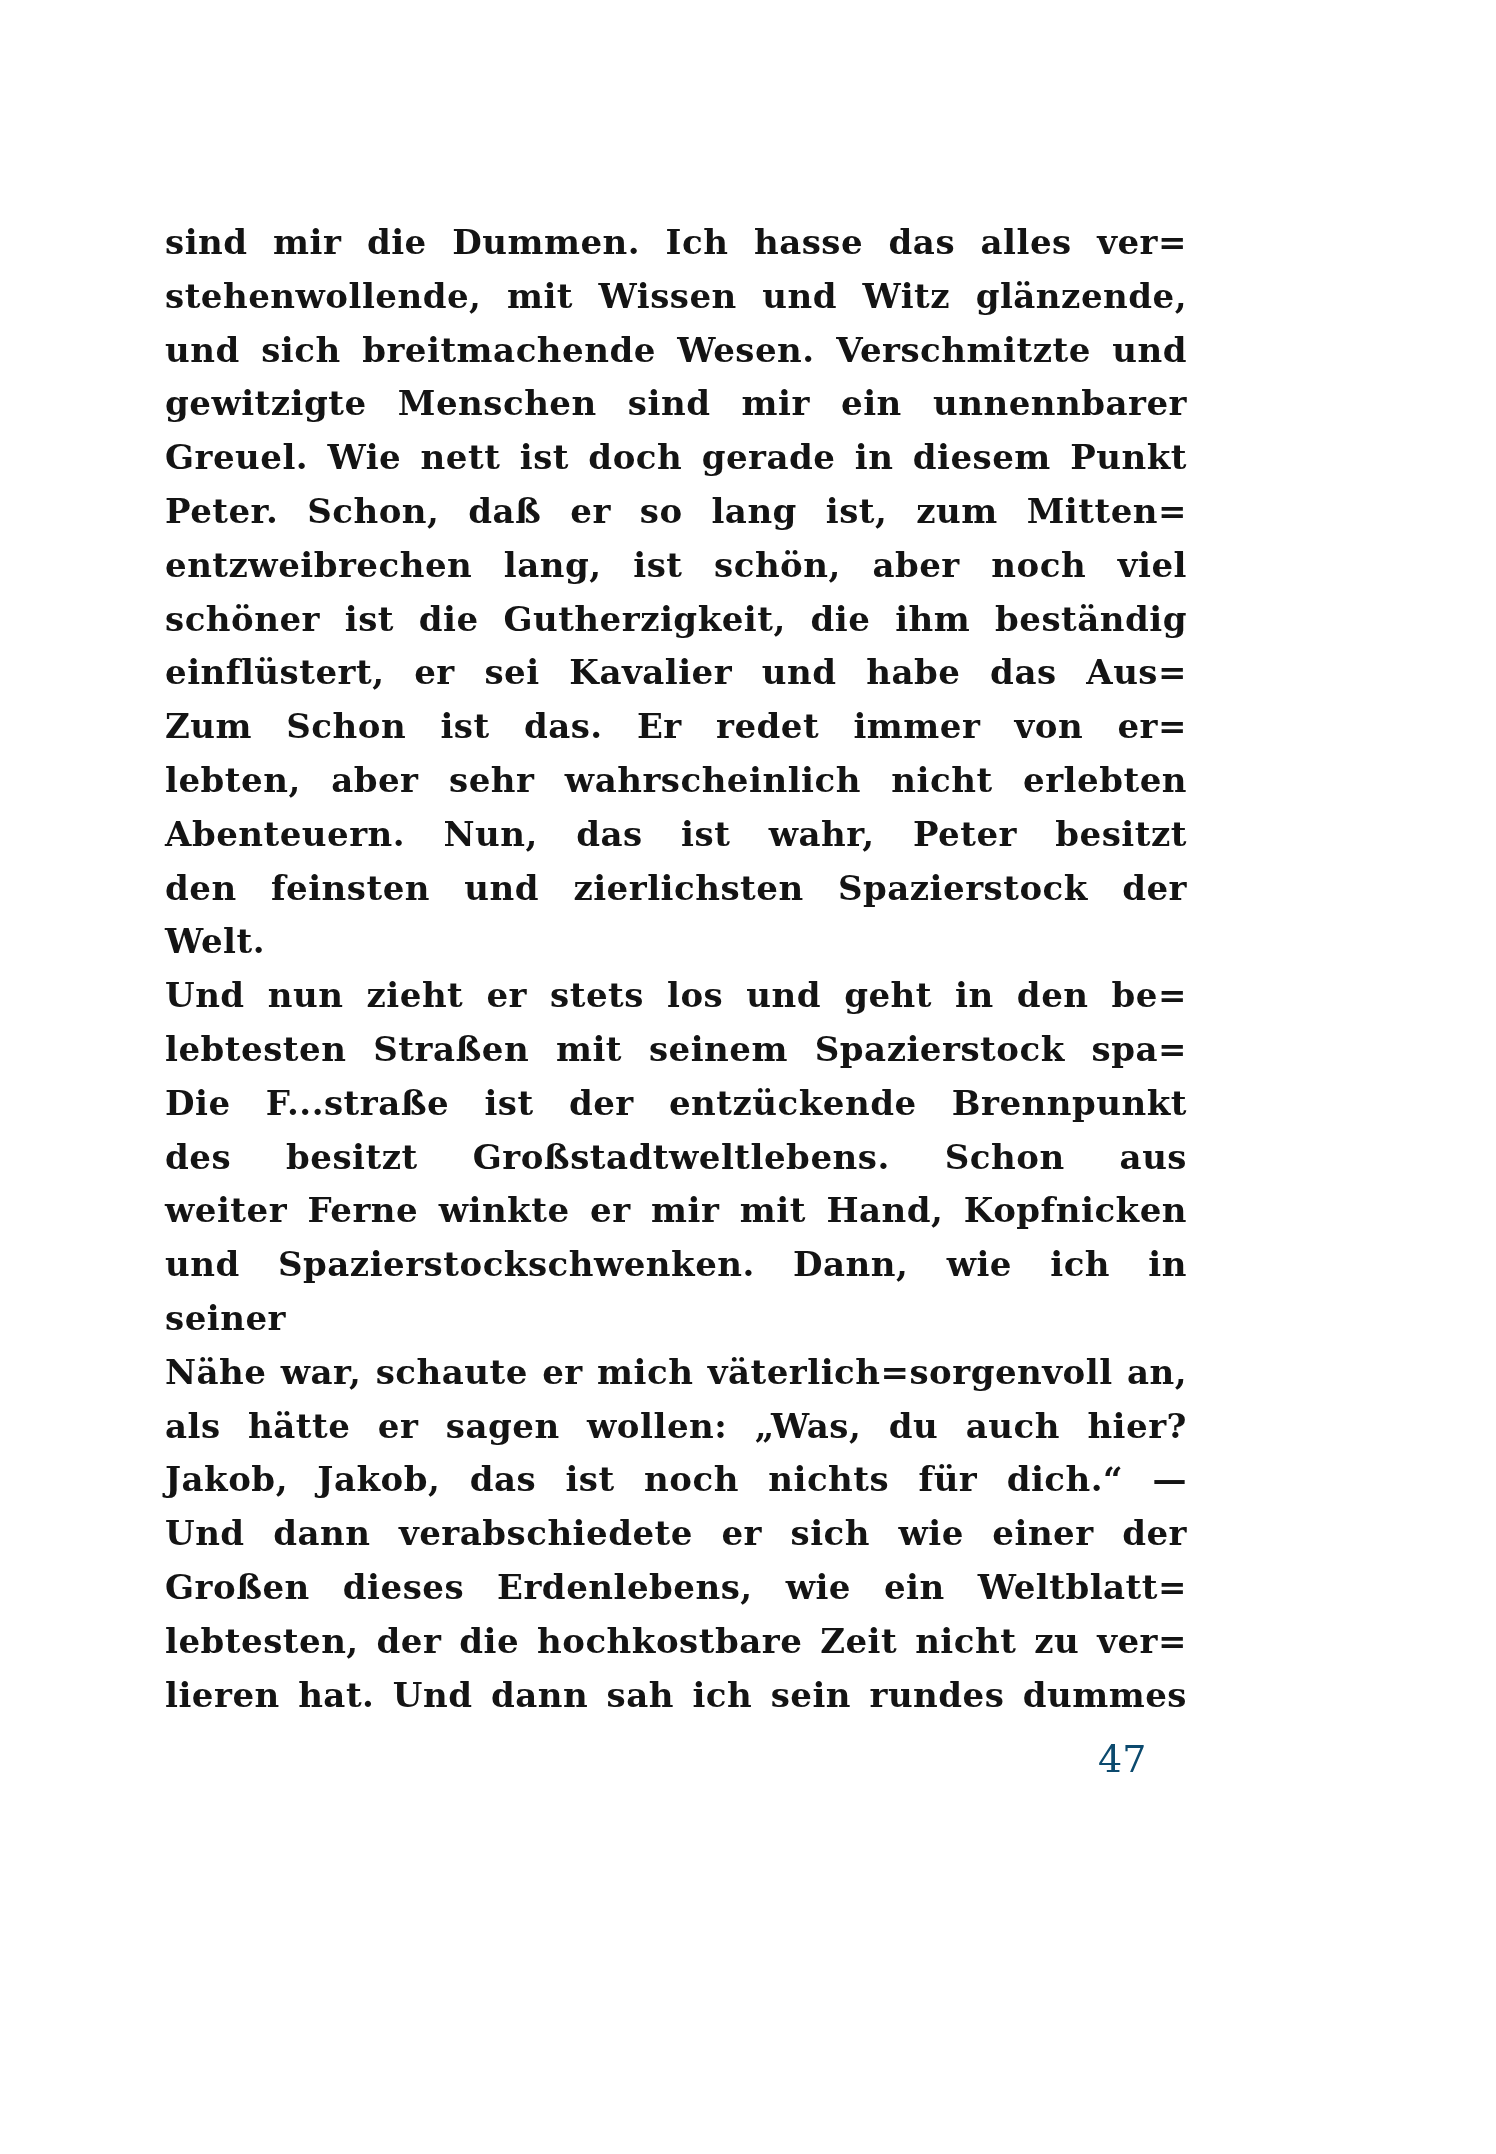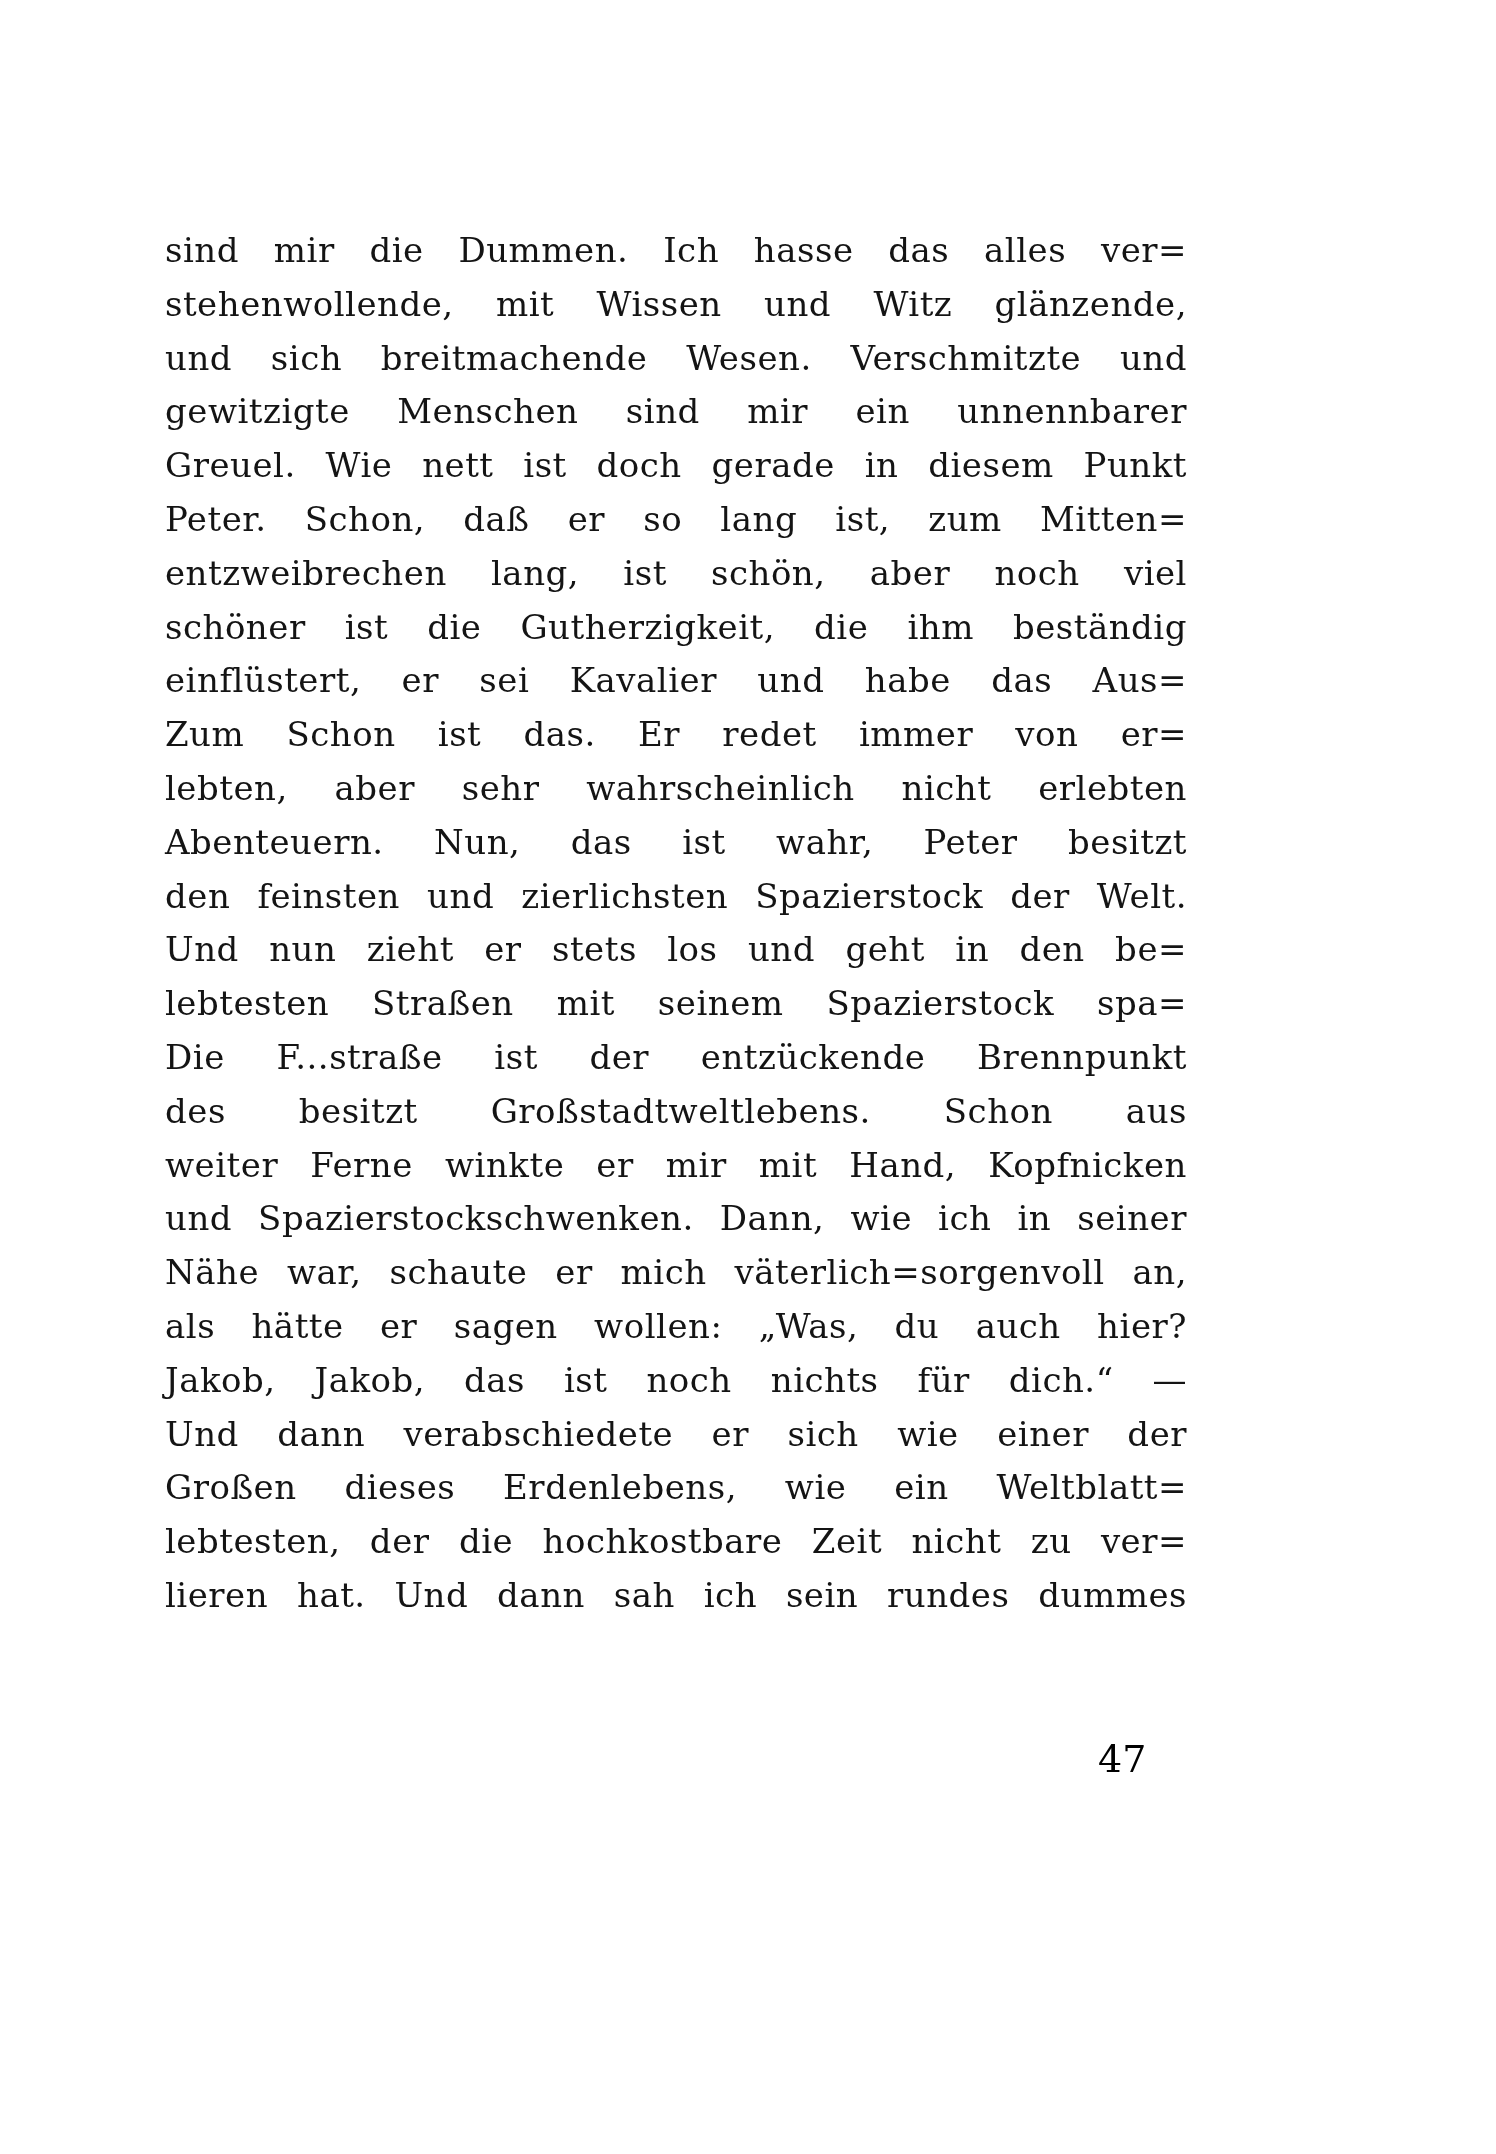--- a/index.html
+++ b/index.html
@@ -13,40 +13,41 @@
     overflow: hidden;
   }
   .page {
     position: absolute;
     inset: 0;
     background: #ffffff;
   }
   .text-block {
     position: absolute;
     left: 165px;
-    top: 224px;
+    top: 216px;
     width: 1022px;
+    font-weight: bold;
   }
   .line {
     font-size: 34px;
     line-height: 53.8px;
     letter-spacing: 0.5px;
     text-align: justify;
     text-align-last: justify;
     -moz-text-align-last: justify;
     text-justify: inter-word;
     white-space: normal;
   }
   .folio {
     position: absolute;
     left: 1098px;
     top: 1736px;
     font-size: 38px;
     line-height: 46px;
-    color: #000000;
+    color: #0c4a6e;
   }
 </style>
 </head>
 <body>
 
 <div class="page">
   <div class="text-block">
     <div class="line">sind mir die Dummen.  Ich hasse das alles ver=</div>
     <div class="line">stehenwollende, mit Wissen und Witz glänzende,</div>
     <div class="line">und sich breitmachende Wesen.  Verschmitzte und</div>

